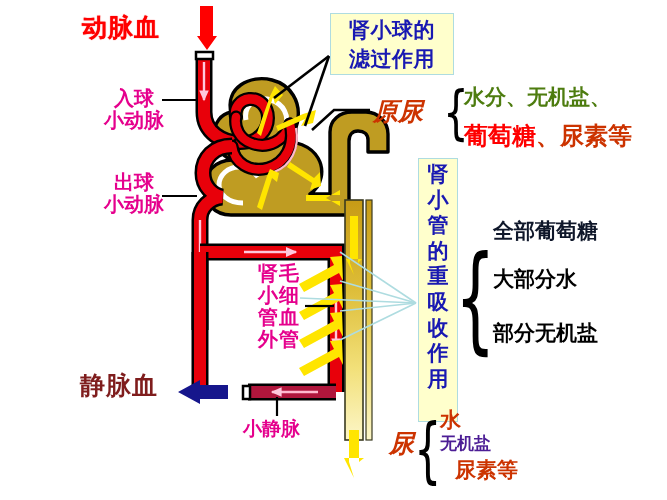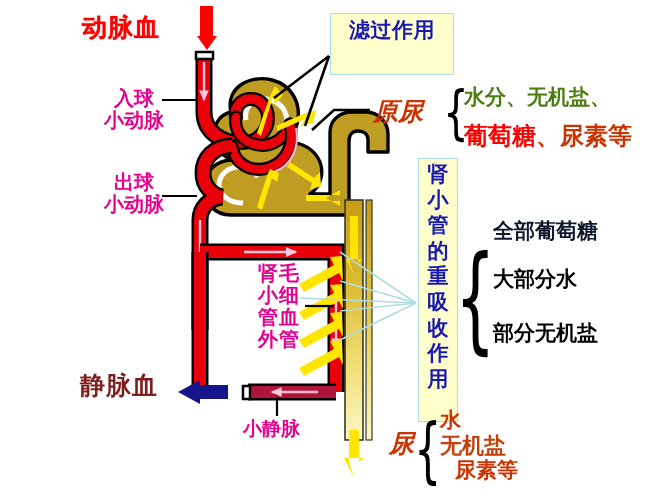--- a/index.html
+++ b/index.html
@@ -70,21 +70,21 @@
   #pu-line2{left:464px;top:112px;font-size:24px;color:#CC3300;margin-top:12px;}
   #pu-line2 .hl{color:#FF0000;}
 
   
   #rb-1{left:493px;top:220px;font-size:21px;color:#0f172a;text-align:center;}
   #rb-2{left:493px;top:268px;font-size:21px;color:#000;}
   #rb-3{left:493px;top:322px;font-size:21px;color:#000;text-align:center;}
 
   
   #ur-1{left:440px;top:409px;font-size:21px;color:#CC3300;}
-  #ur-2{left:440px;top:434px;font-size:22px;color:#c2410c;}
+  #ur-2{left:440px;top:434px;font-size:17px;color:#4c1d95;}
   #ur-3{left:455px;top:459px;font-size:21px;color:#CC3300;}
 </style>
 </head>
 <body>
 
 <div id="stage">
 
   <svg id="art" viewBox="0 0 667 500">
     <defs>
       <linearGradient id="gradTubeV" x1="0" y1="0" x2="0" y2="1">
@@ -284,20 +284,21 @@
       <span>血</span>
       <span>管</span>
     </div>
   </div>
 
   <div class="lbl bluetext" id="lbl-venous">静脉血</div>
 
   <div class="lbl magenta" id="lbl-smallvein">小静脉</div>
 
   <div class="ybox" id="box-filtration">
+    <div>肾小球的</div>
     <div>滤过作用</div>
   </div>
 
   <div class="ybox" id="box-reabsorption">
     <span class="vchar">肾</span>
     <span class="vchar">小</span>
     <span class="vchar">管</span>
     <span class="vchar">的</span>
     <span class="vchar">重</span>
     <span class="vchar">吸</span>

